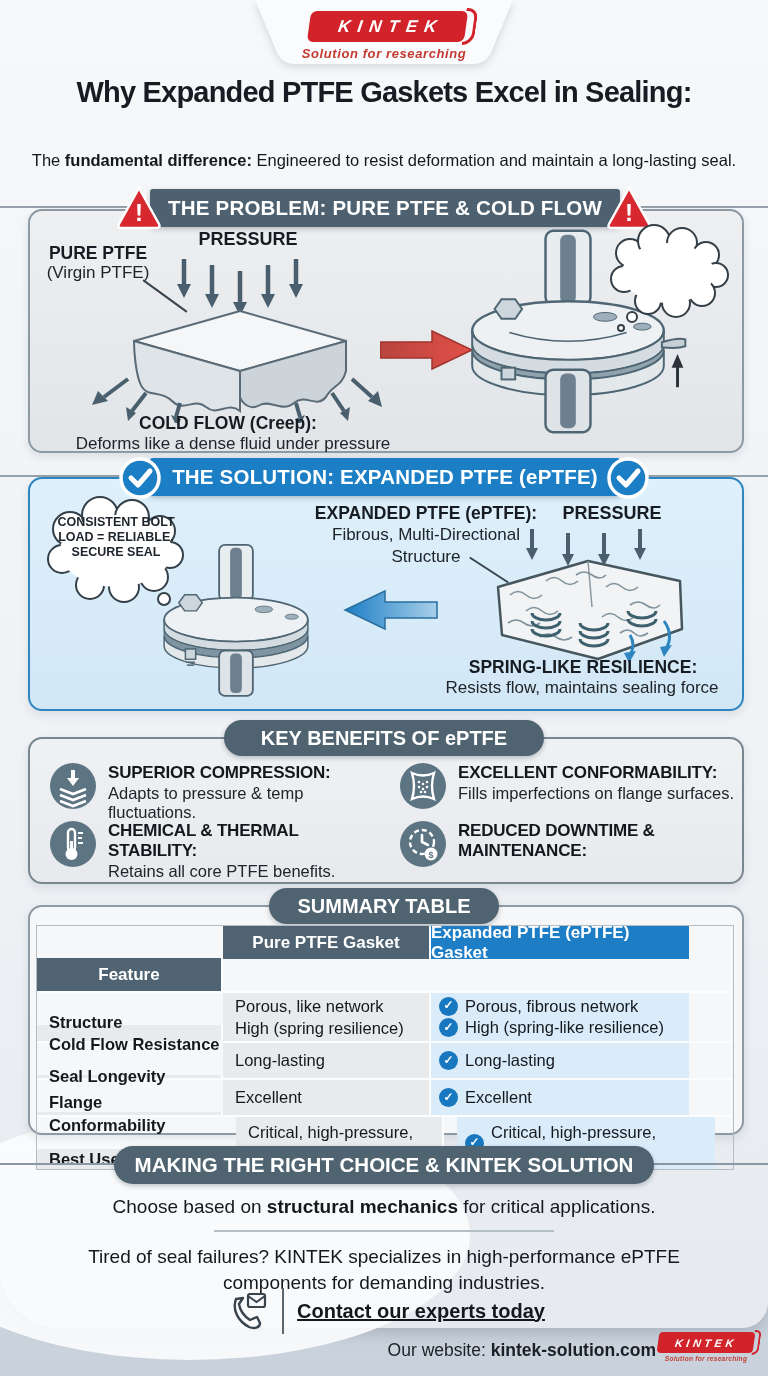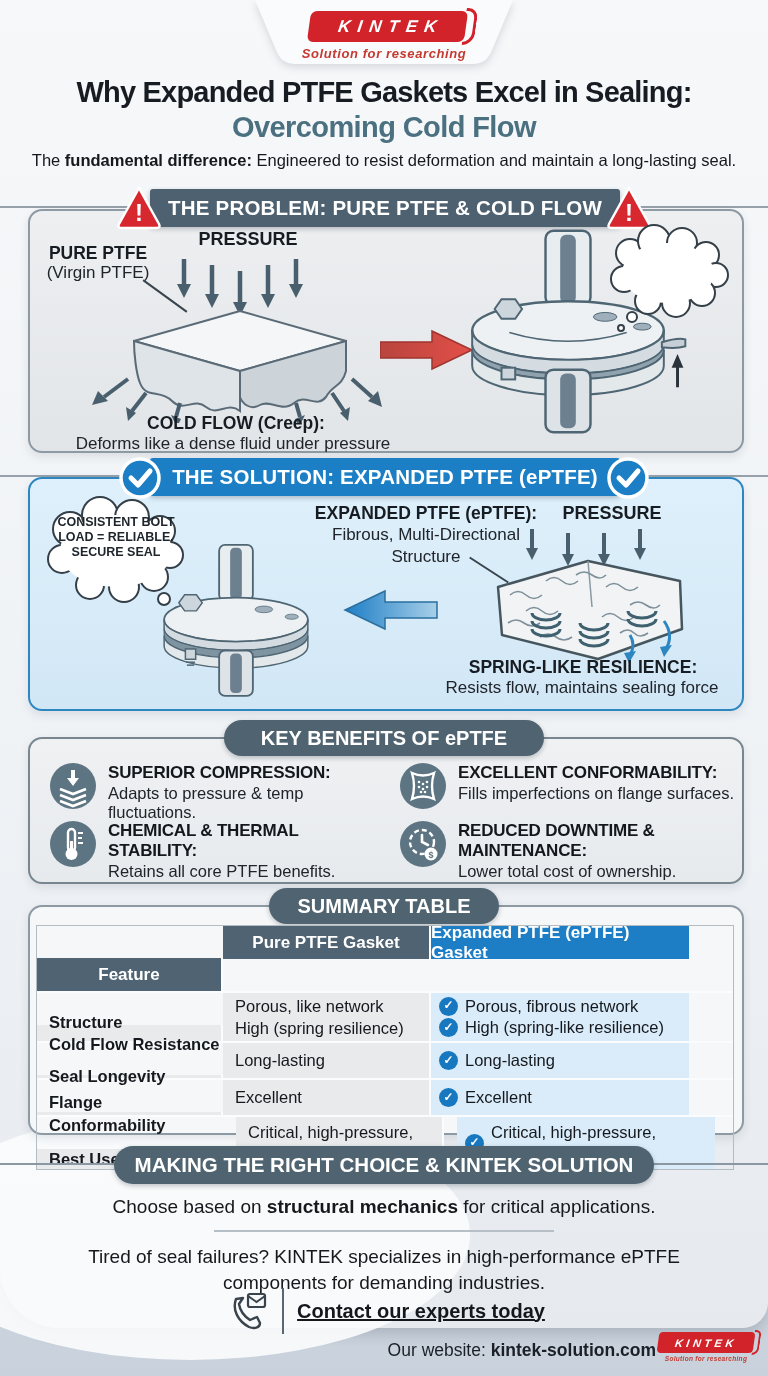--- a/index.html
+++ b/index.html
@@ -103,21 +103,20 @@
 
   <svg class="abs badge" width="300" height="70" viewBox="0 0 300 70">
     <path d="M21,0 H279 L258,50 Q253,64 238,64 H62 Q47,64 42,50 Z" fill="#fafbfd"></path>
   </svg>
   <div class="abs kintek-logo logo-main">
     <span>KINTEK</span>
   </div>
   <div class="abs tagline c">Solution for researching</div>
 
   <div class="abs title c">Why Expanded PTFE Gaskets Excel in Sealing:</div>
-  <div class="abs subtitle c">Overcoming Cold Flow</div>
   <div class="abs intro c"><span>The </span><b>fundamental difference:</b><span> Engineered to resist deformation and maintain a long-lasting seal.</span></div>
 
   <div class="abs hline" style="left:0;top:206px;width:130px;"></div>
   <div class="abs hline" style="left:638px;top:206px;width:130px;"></div>
   <div class="abs panel panel-problem"></div>
   <div class="abs secbar slate" style="left:150px;top:189px;width:470px;">THE PROBLEM: PURE PTFE &amp; COLD FLOW</div>
   <svg class="abs" style="left:116px;top:185px;" width="46" height="46" viewBox="0 0 46 46">
     <path d="M23,3 L43,39 Q45,43 40,43 H6 Q1,43 3,39 Z" fill="#d7282f" stroke="#fff" stroke-width="2.5"></path>
     <text x="23" y="36" text-anchor="middle" font-size="24" font-weight="bold" fill="#fff">!</text>
   </svg>
@@ -161,21 +160,21 @@
       <g fill="#4a5f6d">
         <polygon points="24,148 14,138 8,152"></polygon>
           <polygon points="52,160 42,154 44,168"></polygon>
         <polygon points="97,166 87,162 93,174"></polygon>
           <polygon points="284,148 294,138 298,154"></polygon>
         <polygon points="256,160 266,154 264,168"></polygon>
           <polygon points="211,166 221,162 215,174"></polygon>
       </g>
     </svg>
 
-    <div class="abs lbl-b c" style="left:48px;top:204px;width:320px;">COLD FLOW (Creep):</div>
+    <div class="abs lbl-b c" style="left:40px;top:204px;width:320px;">COLD FLOW (Creep):</div>
     <div class="abs lbl c" style="left:10px;top:225px;width:390px;">Deforms like a dense fluid under pressure</div>
 
     <svg class="abs" style="left:352px;top:118px;" width="95" height="46" viewBox="0 0 95 46">
       <defs>
           <linearGradient id="gr" x1="0" y1="0" x2="1" y2="0">
         <stop offset="0" stop-color="#b9443e"></stop>
             <stop offset="1" stop-color="#e25048"></stop>
           </linearGradient>
         </defs>
       <polygon points="0,15 52,15 52,4 92,23 52,42 52,31 0,31" fill="url(#gr)" stroke="#9e352f" stroke-width="1.5"></polygon>
@@ -391,21 +390,20 @@
       <div class="bicon">
         <svg width="46" height="46" viewBox="0 0 46 46">
           <circle cx="22" cy="21" r="12" fill="none" stroke="#fff" stroke-width="2.4" stroke-dasharray="5 3"></circle>
           <path d="M22,14 L22,21 L28,24" fill="none" stroke="#fff" stroke-width="2.6" stroke-linecap="round"></path>
           <circle cx="31" cy="33" r="6.5" fill="#fff"></circle>
           <text x="31" y="36.5" text-anchor="middle" font-size="9" font-weight="bold" fill="#5d7482">$</text>
         </svg>
       </div>
       <div>
           <div class="btitle">REDUCED DOWNTIME &amp; MAINTENANCE:</div>
-           <div class="bdesc">Lower total cost of ownership.</div>
         </div>
     </div>
   </div>
 
   <div class="abs panel panel-table"></div>
   <div class="abs pill" style="left:269px;top:888px;width:230px;height:36px;">SUMMARY TABLE</div>
 
   <div class="abs" style="left:28px;top:905px;width:712px;height:226px;">
     <div class="tbl">
       <div class="trow th">

